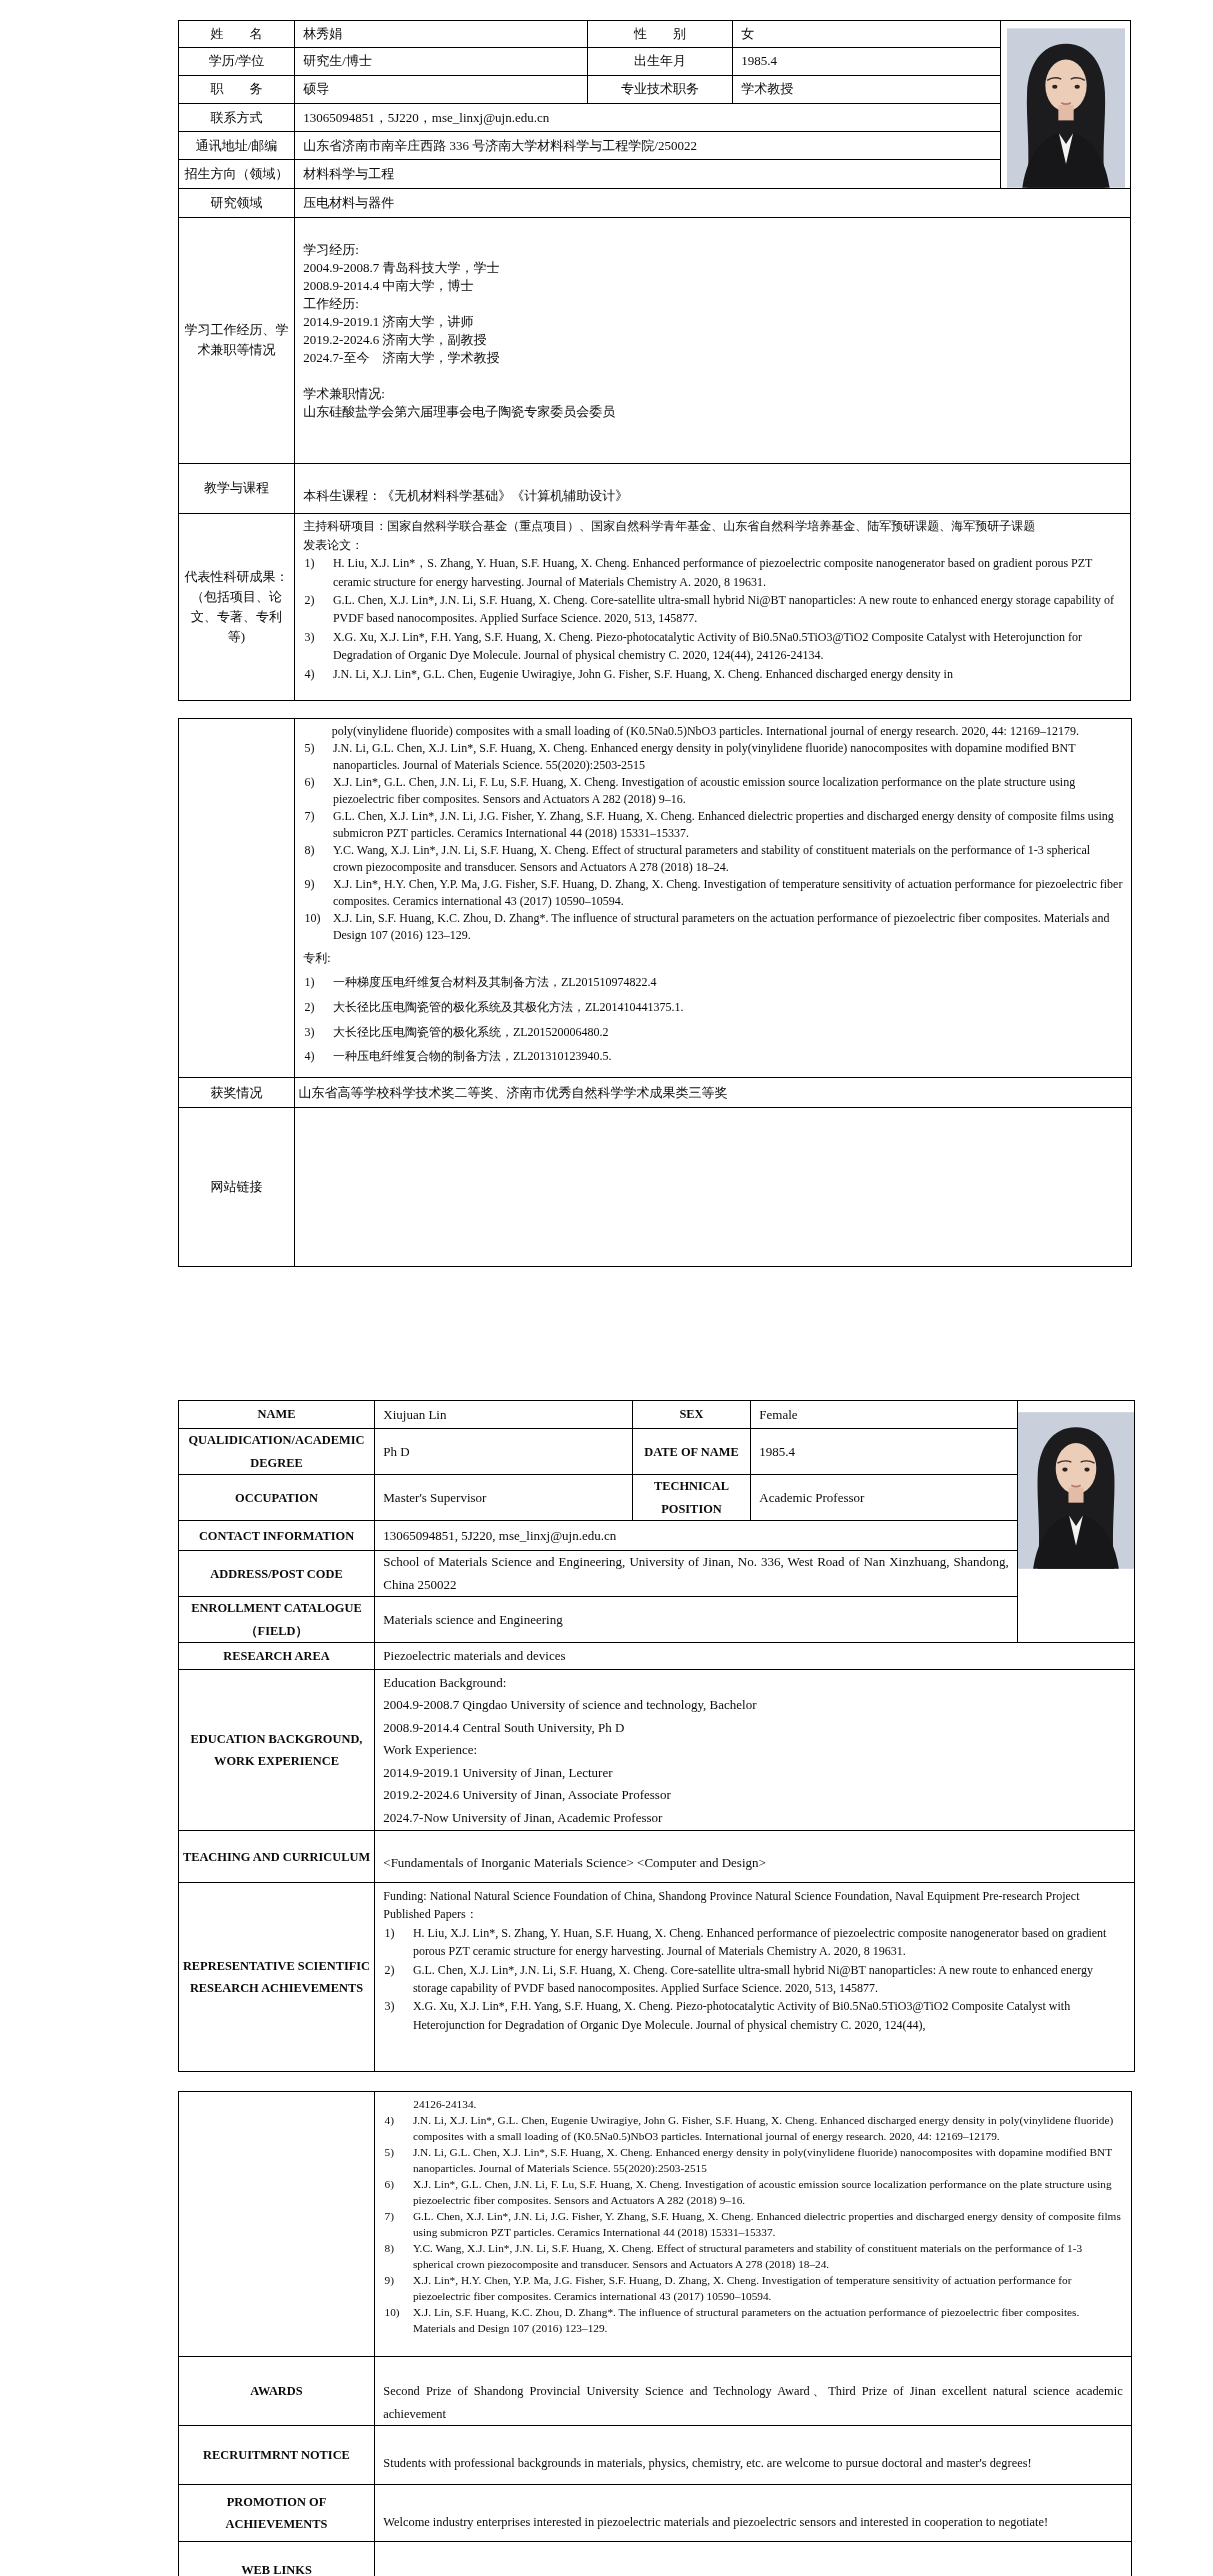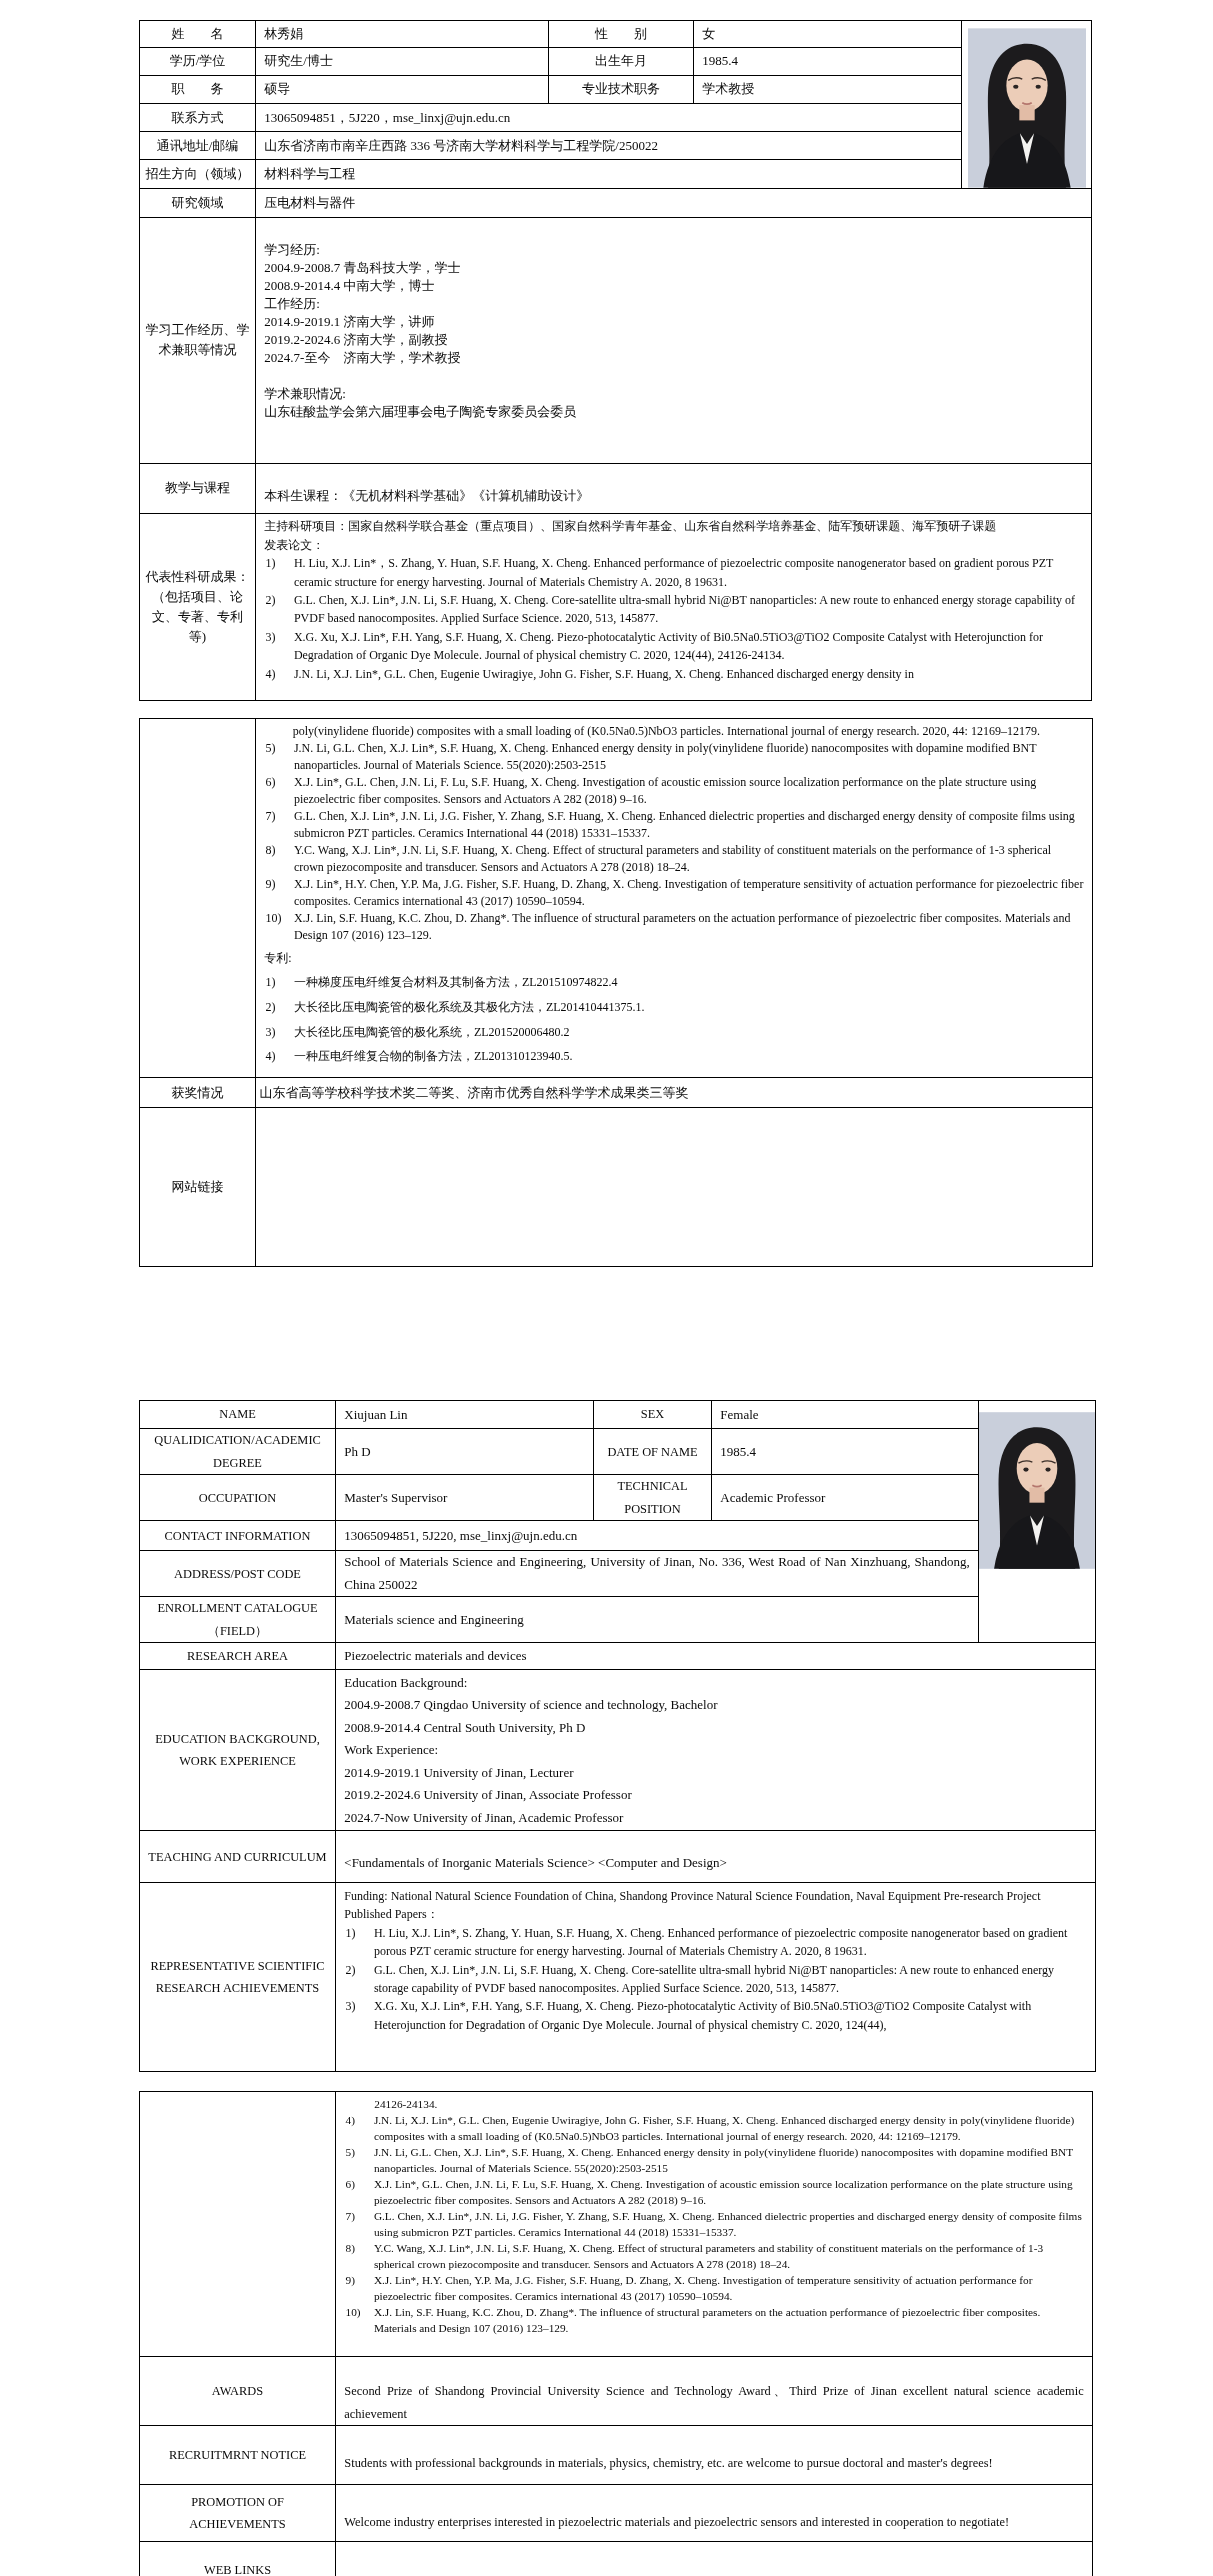--- a/index.html
+++ b/index.html
@@ -2,24 +2,24 @@
 <html style="font-size:9.5px"><head>
 <meta charset="utf-8">
 <style>
   html,body{margin:0;padding:0;background:#ffffff;}
   .page{position:relative;width:1213px;height:2576px;background:#ffffff;overflow:hidden;
         font-family:"Liberation Serif","DejaVu Serif",serif;color:#0a0a0a;}
   table.sheet{position:absolute;left:139px;border-collapse:collapse;table-layout:fixed;background:#fff;}
   #t1{top:19.6px;}  #t2{top:718px;}  #t3{top:1400px;}  #t4{top:2091px;}
   .sheet td{border:1.2px solid #000;border-top-width:1.8px;border-bottom-width:1.8px;
             overflow:hidden;padding:0 8.3px;vertical-align:middle;font-size:13px;line-height:18px;}
-  .sheet{border:1.8px solid #000;}
+  .sheet{border:1.8px solid #000;margin-left:39px;}
   
   td.lbl{text-align:center;padding:0 3.6px;line-height:20px;}
-  #t3 td.lbl,#t4 td.lbl{font-weight:normal;font-size:12.4px;line-height:22.5px;font-family:"Liberation Serif","DejaVu Serif",serif;}
+  #t3 td.lbl,#t4 td.lbl{font-weight:bold;font-size:12.4px;line-height:22.5px;font-family:"Liberation Serif","DejaVu Serif",serif;}
   
   td.val{text-align:left;}
   td.just{text-align:justify;}
   
   td.topcell{vertical-align:top;padding-top:23px;}
   
   .pre{white-space:pre-line;line-height:23px;}
   #t3 .pre{line-height:22.5px;padding-top:1.2px;}
   
   .funding{line-height:18.4px;font-size:12.4px;}

